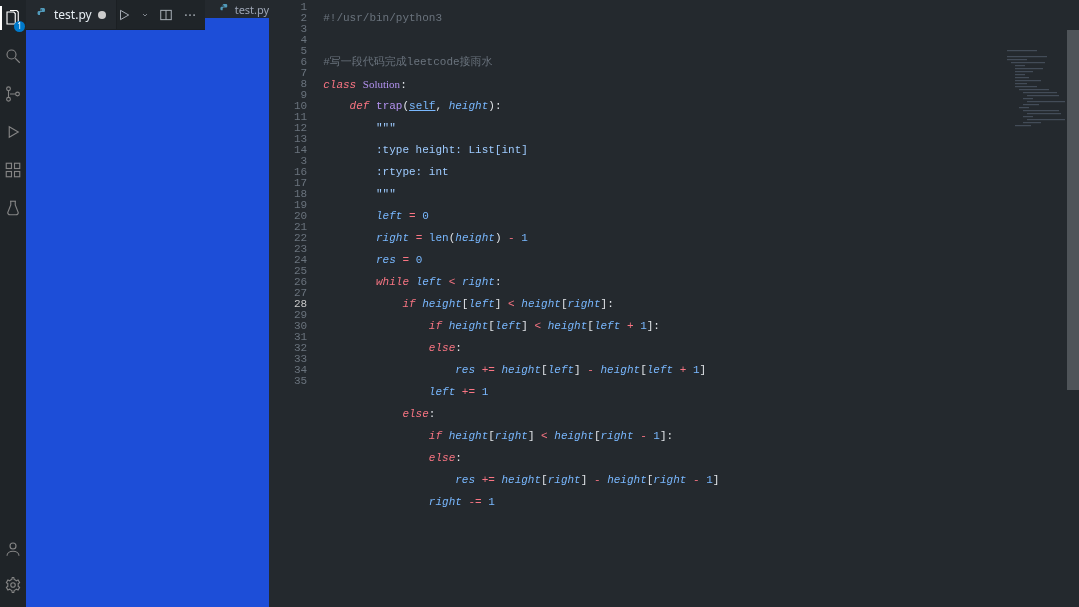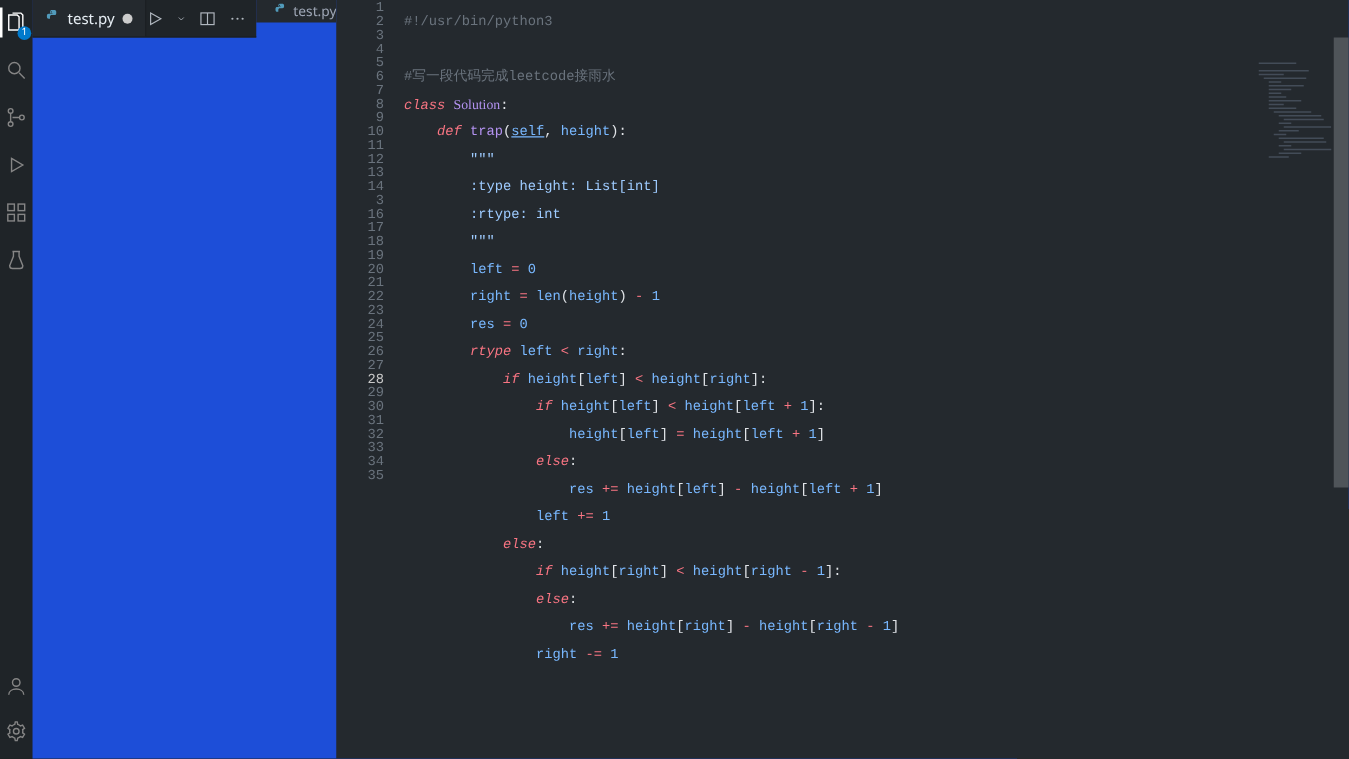--- a/index.html
+++ b/index.html
@@ -95,21 +95,21 @@
     background:transparent;
   }
   .vscroll .thumb {
     position:absolute; left:0; right:0; top:0; height:360px;
     background:#4f5459;
   }
   
   .c-comment { color:#6a737d; }
   .c-key { color:#f97583;font-style:italic; }      
   .c-func { color:#b392f0; }
-  .c-ident { color:#79b8ff; }    
+  .c-ident { color:#79b8ff;font-style:italic; }    
   .c-self { color:#79b8ff;text-decoration:underline; }
   .c-num { color:#79b8ff; }
   .c-str { color:#9ecbff; }
   .c-op { color:#f97583; }
   .c-builtin { color:#79b8ff;text-align:right; }
   .c-class { color:#b392f0;font-family:Liberation Serif, serif; }
   .c-paren { color:#e1e4e8; }
   .py-icon { color:#519aba; }
 </style>
 </head>
@@ -264,24 +264,23 @@
 <span class="line"><span class="c-comment">#写一段代码完成leetcode接雨水</span></span>
 <span class="line"><span class="c-key">class</span> <span class="c-class">Solution</span><span>:</span></span>
 <span class="line">    <span class="c-key">def</span> <span class="c-func">trap</span><span class="c-paren">(</span><span class="c-self">self</span><span>, </span><span class="c-ident">height</span><span class="c-paren">)</span><span>:</span></span>
 <span class="line">        <span class="c-str">"""</span></span>
 <span class="line">        <span class="c-str">:type height: List[int]</span></span>
 <span class="line">        <span class="c-str">:rtype: int</span></span>
 <span class="line">        <span class="c-str">"""</span></span>
 <span class="line">        <span class="c-ident">left</span> <span class="c-op">=</span> <span class="c-num">0</span></span>
 <span class="line">        <span class="c-ident">right</span> <span class="c-op">=</span> <span class="c-builtin">len</span>(<span class="c-ident">height</span>) <span class="c-op">-</span> <span class="c-num">1</span></span>
 <span class="line">        <span class="c-ident">res</span> <span class="c-op">=</span> <span class="c-num">0</span></span>
-<span class="line">        <span class="c-key">rtype</span> <span class="c-ident">left</span> <span class="c-op">&lt;</span> <span class="c-ident">right</span><span>:</span></span>
+<span class="line">        <span class="c-key">while</span> <span class="c-ident">left</span> <span class="c-op">&lt;</span> <span class="c-ident">right</span><span>:</span></span>
 <span class="line">            <span class="c-key">if</span> <span class="c-ident">height</span>[<span class="c-ident">left</span>] <span class="c-op">&lt;</span> <span class="c-ident">height</span>[<span class="c-ident">right</span>]<span>:</span></span>
 <span class="line">                <span class="c-key">if</span> <span class="c-ident">height</span>[<span class="c-ident">left</span>] <span class="c-op">&lt;</span> <span class="c-ident">height</span>[<span class="c-ident">left</span> <span class="c-op">+</span> <span class="c-num">1</span>]<span>:</span></span>
-<span class="line">                    <span class="c-ident">height</span>[<span class="c-ident">left</span>] <span class="c-op">=</span> <span class="c-ident">height</span>[<span class="c-ident">left</span> <span class="c-op">+</span> <span class="c-num">1</span>]</span>
 <span class="line">                <span class="c-key">else</span><span>:</span></span>
 <span class="line">                    <span class="c-ident">res</span> <span class="c-op">+=</span> <span class="c-ident">height</span>[<span class="c-ident">left</span>] <span class="c-op">-</span> <span class="c-ident">height</span>[<span class="c-ident">left</span> <span class="c-op">+</span> <span class="c-num">1</span>]</span>
 <span class="line">                <span class="c-ident">left</span> <span class="c-op">+=</span> <span class="c-num">1</span></span>
 <span class="line">            <span class="c-key">else</span><span>:</span></span>
 <span class="line">                <span class="c-key">if</span> <span class="c-ident">height</span>[<span class="c-ident">right</span>] <span class="c-op">&lt;</span> <span class="c-ident">height</span>[<span class="c-ident">right</span> <span class="c-op">-</span> <span class="c-num">1</span>]<span>:</span></span>
 <span class="line">                <span class="c-key">else</span><span>:</span></span>
 <span class="line">                    <span class="c-ident">res</span> <span class="c-op">+=</span> <span class="c-ident">height</span>[<span class="c-ident">right</span>] <span class="c-op">-</span> <span class="c-ident">height</span>[<span class="c-ident">right</span> <span class="c-op">-</span> <span class="c-num">1</span>]</span>
 <span class="line">                <span class="c-ident">right</span> <span class="c-op">-=</span> <span class="c-num">1</span></span>
 
 

